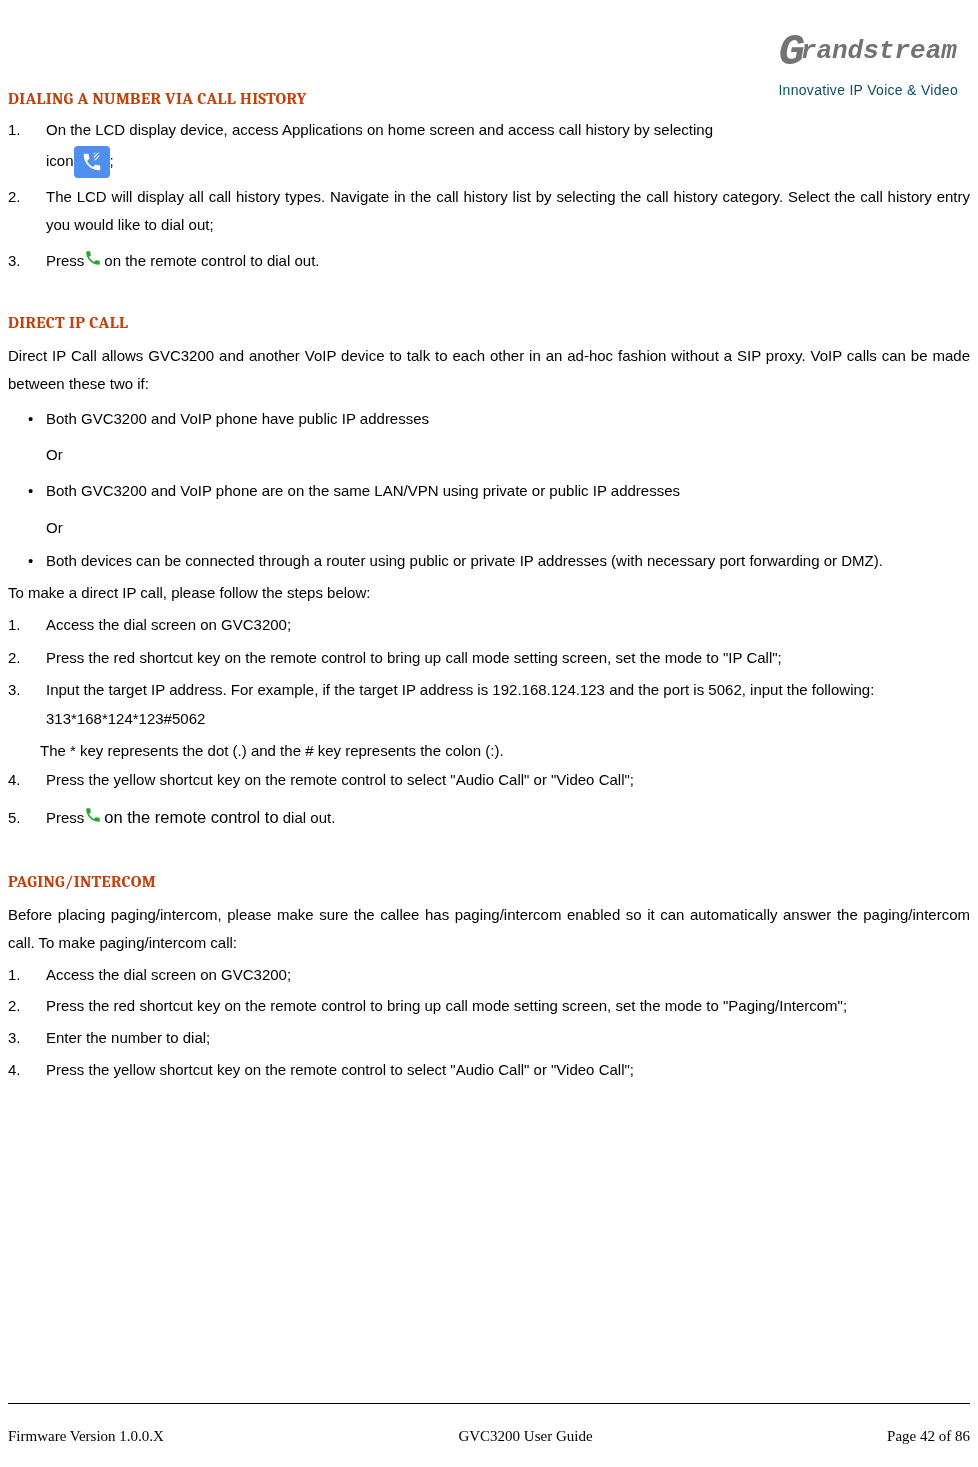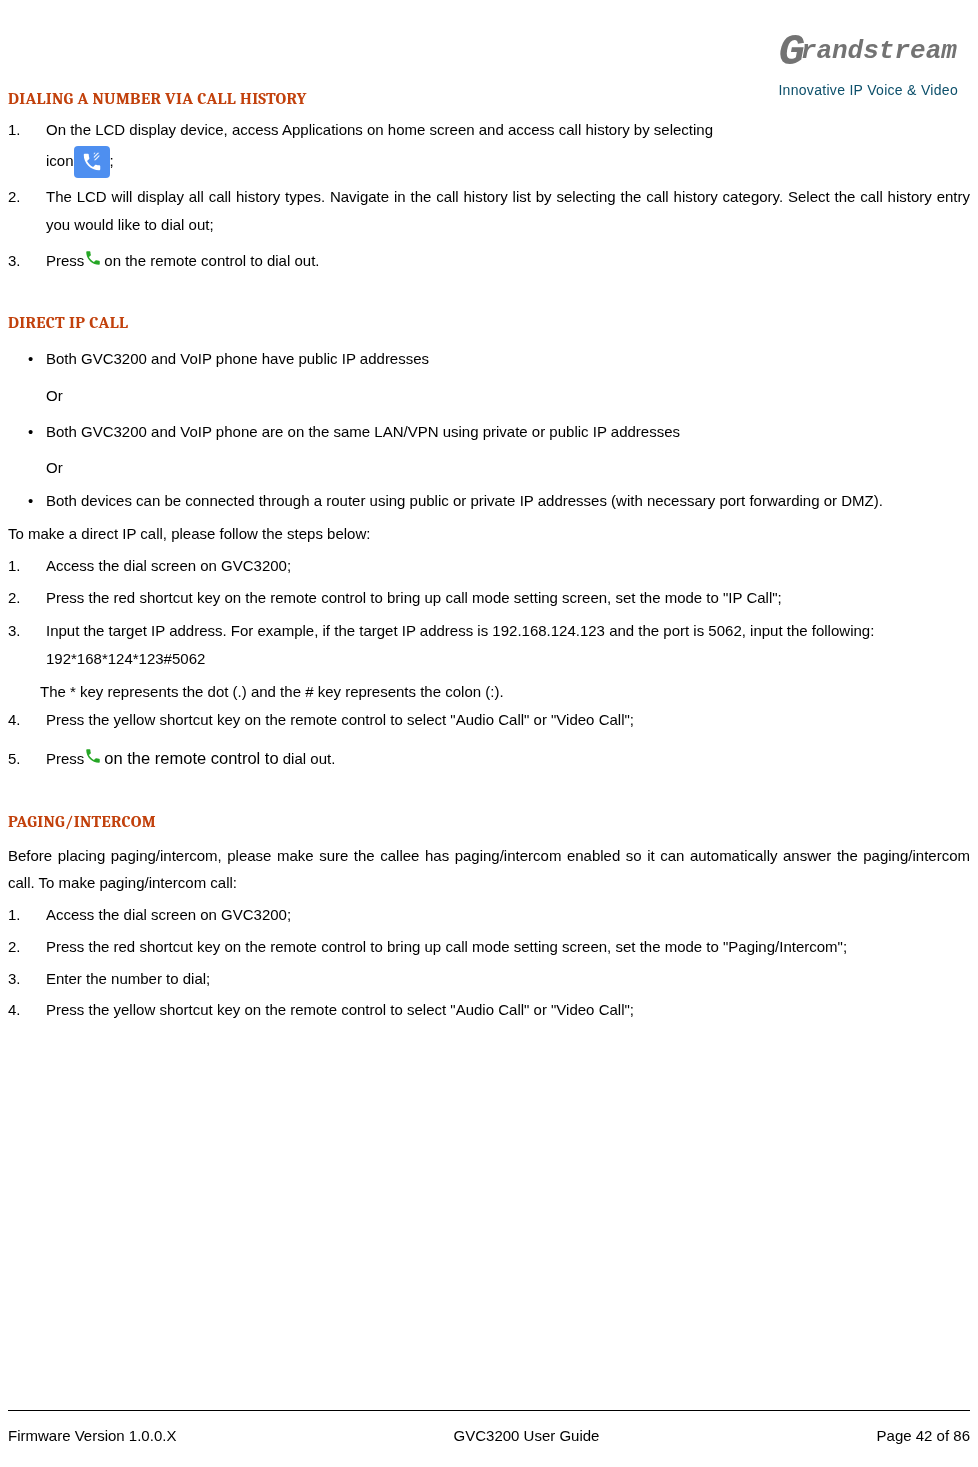--- a/index.html
+++ b/index.html
@@ -114,24 +114,25 @@
     padding-left: 32px;
     margin-bottom: 0;
     text-align: justify;
   }
   .footer {
     position: absolute;
     bottom: 18px;
     left: 8px;
     right: 8px;
     border-top: 1.5px solid #000;
-    padding-top: 13px;
+    padding-top: 20px;
     font-size: 15px;
     display: flex;
     justify-content: space-between;
+    font-family: Liberation Serif, serif;
   }
   .tall-line li { line-height: 2.3; }
   .tall-line2 li { line-height: 1.9; }
 </style>
 </head>
 <body>
 
 <div class="header">
   <div class="logo-text"><span class="logo-g">G</span>randstream</div>
   <div class="tagline">Innovative IP Voice &amp; Video</div>
@@ -151,37 +152,38 @@
     </li>
     <li style="line-height:1.9;"><span class="num">2.</span><span>The LCD will display all call history types. Navigate in the call history list by selecting the call history category. Select the call history entry you would like to dial out;</span></li>
     <li style="line-height:2.3;"><span class="num">3.</span><span>Press</span><span class="phone-icon"><svg width="18" height="18" viewBox="0 0 24 24">
             <path fill="#26a626" d="M6.6 10.8c1.4 2.8 3.8 5.1 6.6 6.6l2.2-2.2c.3-.3.7-.4 1-.2 1.1.4 2.4.6 3.6.6.6 0 1 .4 1 1V20c0 .6-.4 1-1 1C10.6 21 3 13.4 3 4c0-.6.4-1 1-1h3.5c.6 0 1 .4 1 1 0 1.2.2 2.5.6 3.6.1.3 0 .7-.2 1l-2.3 2.2z"></path>
           </svg></span><span>on the remote control to dial out.</span></li>
   </ol>
 
   <div class="spacer-md"></div>
 
   <div class="section-heading">DIRECT IP CALL</div>
+  <p class="para" style="line-height:1.85;">Direct IP Call allows GVC3200 and another VoIP device to talk to each other in an ad-hoc fashion without a SIP proxy. VoIP calls can be made between these two if:</p>
   <ul class="bullets tall-line">
     <li><span>Both GVC3200 and VoIP phone have public IP addresses</span></li>
   </ul>
   <div class="or-line" style="line-height:2.0;">Or</div>
   <ul class="bullets tall-line">
     <li><span>Both GVC3200 and VoIP phone are on the same LAN/VPN using private or public IP addresses</span></li>
   </ul>
   <div class="or-line" style="line-height:2.0;">Or</div>
   <ul class="bullets tall-line2">
     <li><span>Both devices can be connected through a router using public or private IP addresses (with necessary port forwarding or DMZ).</span></li>
   </ul>
   <p class="para" style="line-height:1.85;">To make a direct IP call, please follow the steps below:</p>
   <ol class="tall-line2">
     <li><span class="num">1.</span><span>Access the dial screen on GVC3200;</span></li>
     <li><span class="num">2.</span><span>Press the red shortcut key on the remote control to bring up call mode setting screen, set the mode to "IP Call";</span></li>
     <li><span class="num">3.</span><span>Input the target IP address. For example, if the target IP address is 192.168.124.123 and the port is 5062, input the following:</span>
-      <div class="" style="text-indent:0; line-height:1.9;">192*168*124*123#5062</div>
+      <div class="" style="text-indent:0; line-height:1.9;">313*168*124*123#5062</div>
     </li>
   </ol>
   <div class="indent-sub2" style="line-height:1.9;">The * key represents the dot (.) and the # key represents the colon (:).</div>
   <ol>
     <li style="line-height:1.9;"><span class="num">4.</span><span>Press the yellow shortcut key on the remote control to select "Audio Call" or "Video Call";</span></li>
     <li style="line-height:2.4;"><span class="num">5.</span><span>Press</span><span class="phone-icon"><svg width="18" height="18" viewBox="0 0 24 24">
             <path fill="#26a626" d="M6.6 10.8c1.4 2.8 3.8 5.1 6.6 6.6l2.2-2.2c.3-.3.7-.4 1-.2 1.1.4 2.4.6 3.6.6.6 0 1 .4 1 1V20c0 .6-.4 1-1 1C10.6 21 3 13.4 3 4c0-.6.4-1 1-1h3.5c.6 0 1 .4 1 1 0 1.2.2 2.5.6 3.6.1.3 0 .7-.2 1l-2.3 2.2z"></path>
           </svg></span><span style="font-size:16.5px;">on the remote control to</span><span> dial out.</span></li>
   </ol>
 

